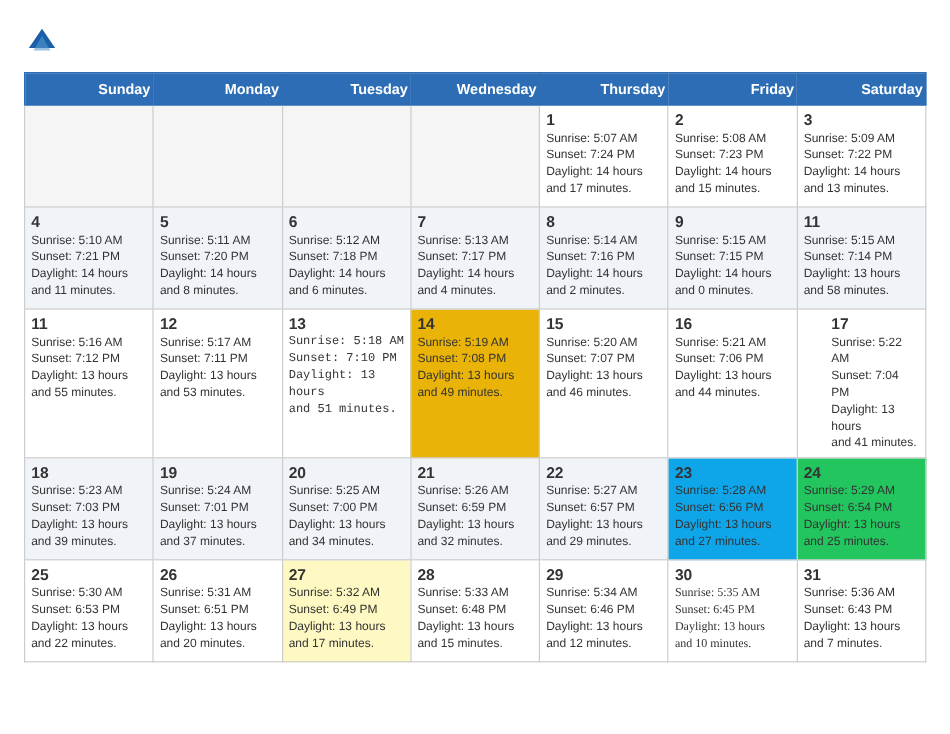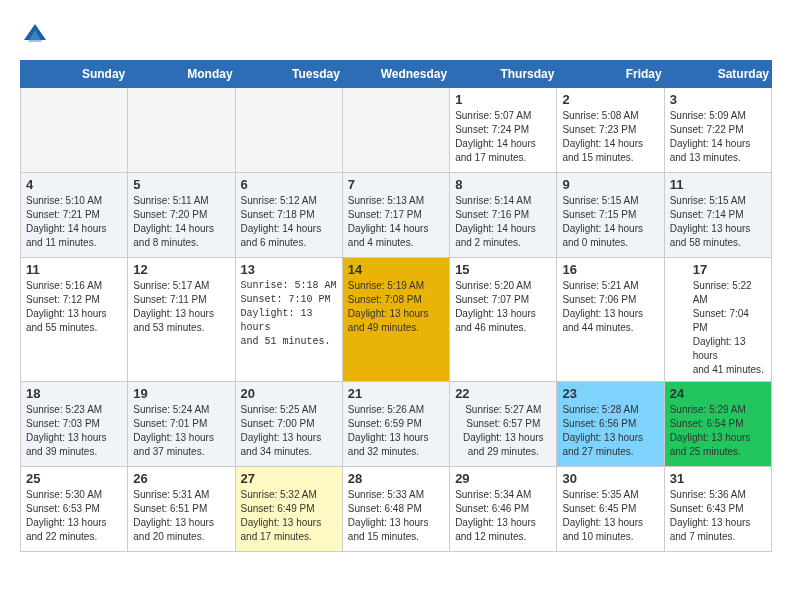--- a/index.html
+++ b/index.html
@@ -275,26 +275,26 @@
         </td>
         <td class="filled" style="background: rgb(240, 244, 248); margin-top: 12px;">
           <span class="day-number">21</span>
           <div class="day-info" style="white-space: pre-line;">Sunrise: 5:26 AM
 Sunset: 6:59 PM
 Daylight: 13 hours
 and 32 minutes.</div>
         </td>
         <td class="filled" style="background: rgb(240, 244, 248);">
           <span class="day-number">22</span>
-          <div class="day-info" style="white-space: pre-line; text-align: center;">Sunrise: 5:27 AM
+          <div class="day-info" style="white-space: pre-line;">Sunrise: 5:27 AM
 Sunset: 6:57 PM
 Daylight: 13 hours
 and 29 minutes.</div>
         </td>
-        <td class="filled" style="background: #7dd3fc;">
+        <td class="filled" style="background: #0ea5e9;">
           <span class="day-number">23</span>
           <div class="day-info" style="white-space: pre-line;">Sunrise: 5:28 AM
 Sunset: 6:56 PM
 Daylight: 13 hours
 and 27 minutes.</div>
         </td>
         <td class="filled" style="background: #22c55e;">
           <span class="day-number">24</span>
           <div class="day-info" style="white-space: pre-line;">Sunrise: 5:29 AM
 Sunset: 6:54 PM
@@ -333,21 +333,21 @@
         </td>
         <td class="filled" style="background: rgb(255, 255, 255);">
           <span class="day-number">29</span>
           <div class="day-info" style="white-space: pre-line;">Sunrise: 5:34 AM
 Sunset: 6:46 PM
 Daylight: 13 hours
 and 12 minutes.</div>
         </td>
         <td class="filled" style="background: rgb(255, 255, 255);">
           <span class="day-number">30</span>
-          <div class="day-info" style="white-space: pre-line;">Sunrise: 5:35 AM
+          <div class="day-info" style="white-space: pre-line; font-family: Liberation Serif, serif;">Sunrise: 5:35 AM
 Sunset: 6:45 PM
 Daylight: 13 hours
 and 10 minutes.</div>
         </td>
         <td class="filled" style="background: rgb(255, 255, 255);">
           <span class="day-number">31</span>
           <div class="day-info" style="white-space: pre-line;">Sunrise: 5:36 AM
 Sunset: 6:43 PM
 Daylight: 13 hours
 and 7 minutes.</div>

